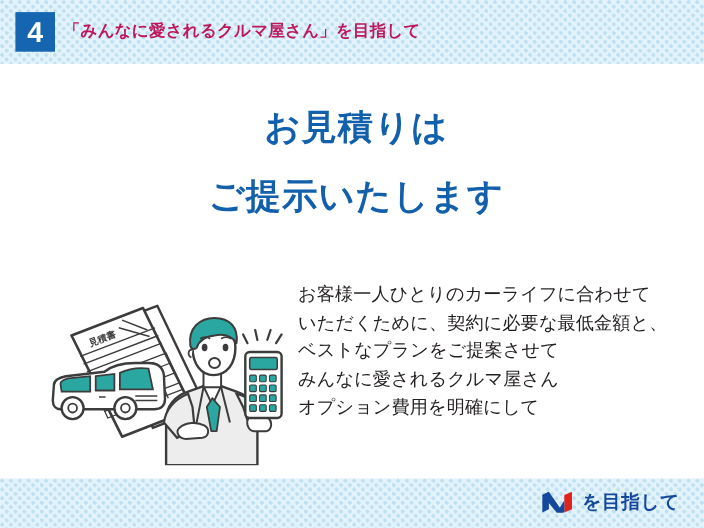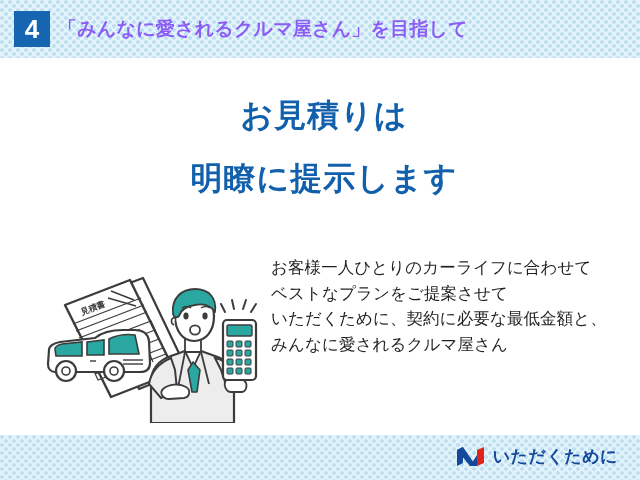--- a/index.html
+++ b/index.html
@@ -47,22 +47,22 @@
     line-height: 36px;
     text-align: center;
     letter-spacing: 0;
   }
   #header-title {
     position: absolute;
     left: 58px;
     top: 13px;
     height: 32px;
     line-height: 32px;
-    color: #8b5cf6;
-    font-size: 19px;
+    color: #be185d;
+    font-size: 15px;
     font-weight: bold;
     white-space: nowrap;
     letter-spacing: 0.2px;
   }
 
   
   #headline {
     position: absolute;
     left: 0;
     top: 84px;
@@ -125,28 +125,29 @@
 <div id="page">
 
   <div id="header-band" class="dotband"></div>
 
   <div id="step-badge">4</div>
 
   <div id="header-title">「みんなに愛されるクルマ屋さん」を目指して</div>
 
   <div id="headline">
     <span class="hl-line">お見積りは</span>
-    <span class="hl-line">明瞭に提示します</span>
+    <span class="hl-line">ご提示いたします</span>
   </div>
 
   <div id="body-copy">
     <span class="bc-line">お客様一人ひとりのカーライフに合わせて</span>
+    <span class="bc-line">いただくために、契約に必要な最低金額と、</span>
     <span class="bc-line">ベストなプランをご提案させて</span>
-    <span class="bc-line">いただくために、契約に必要な最低金額と、</span>
     <span class="bc-line">みんなに愛されるクルマ屋さん</span>
+    <span class="bc-line">オプション費用を明確にして</span>
   </div>
 
   <svg id="illustration" viewBox="0 0 232 165">
 
     <g>
       <path d="M60 38 L108 20 L152 112 L104 131 Z" fill="#ffffff" stroke="#3c3c3c" stroke-width="2.2" stroke-linejoin="round"></path>
     </g>
 
     <g>
       <path d="M30 47 L95 22 L140 114 L76 139 Z" fill="#ffffff" stroke="#3c3c3c" stroke-width="2.4" stroke-linejoin="round"></path>
@@ -263,16 +264,16 @@
 
   <div id="footer-band" class="dotband"></div>
 
   <div id="footer-logo">
     <svg id="logo-mark" viewBox="0 0 30 21">
       <path d="M1 20 L1 4 L7 1 L7 17 Z" fill="#14489b"></path>
       <path d="M7 1 L20 20 L14 20 L1 4 Z" fill="#14489b"></path>
       <path d="M21 20 L21 4 L28 1 L28 17 Z" fill="#e2231a"></path>
       <path d="M14 20 L21 20 L21 9 Z" fill="#14489b"></path>
     </svg>
-    <span id="logo-wordmark">いただくために</span>
+    <span id="logo-wordmark">を目指して</span>
   </div>
 
 </div>
 
 </body></html>

